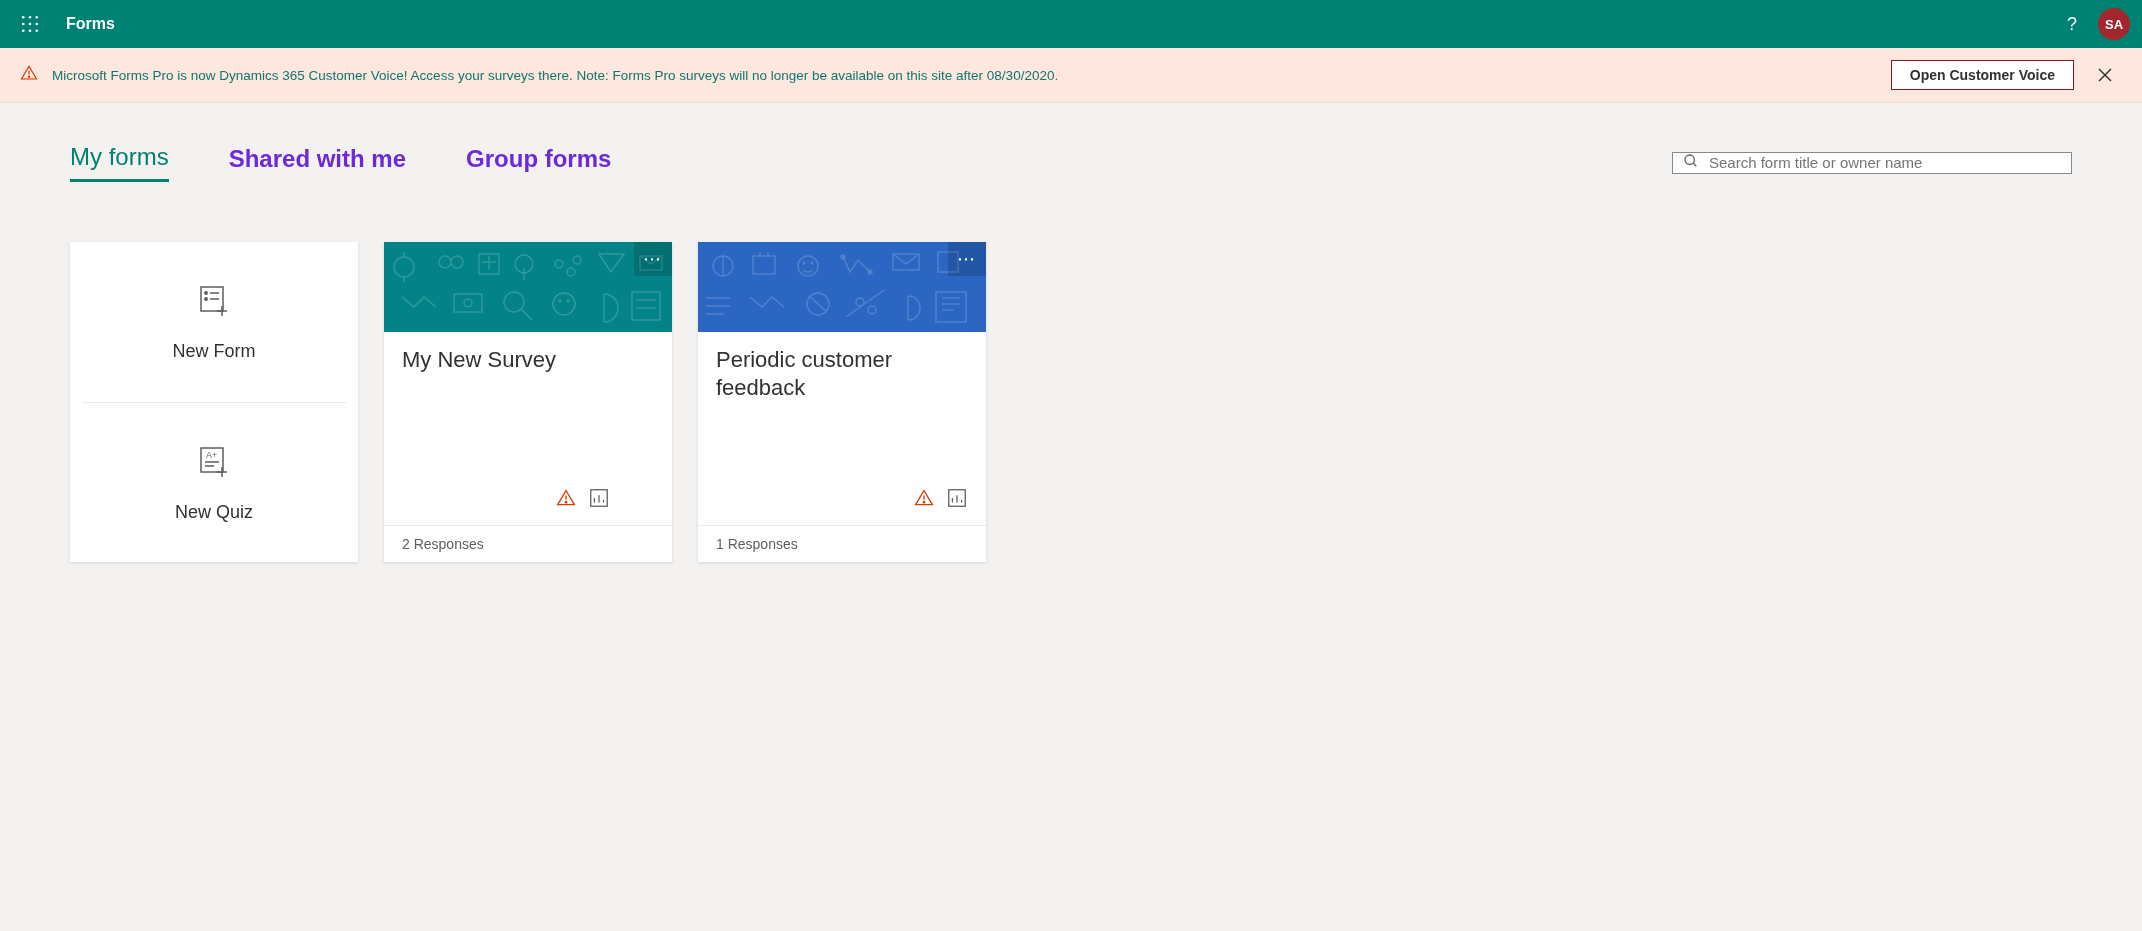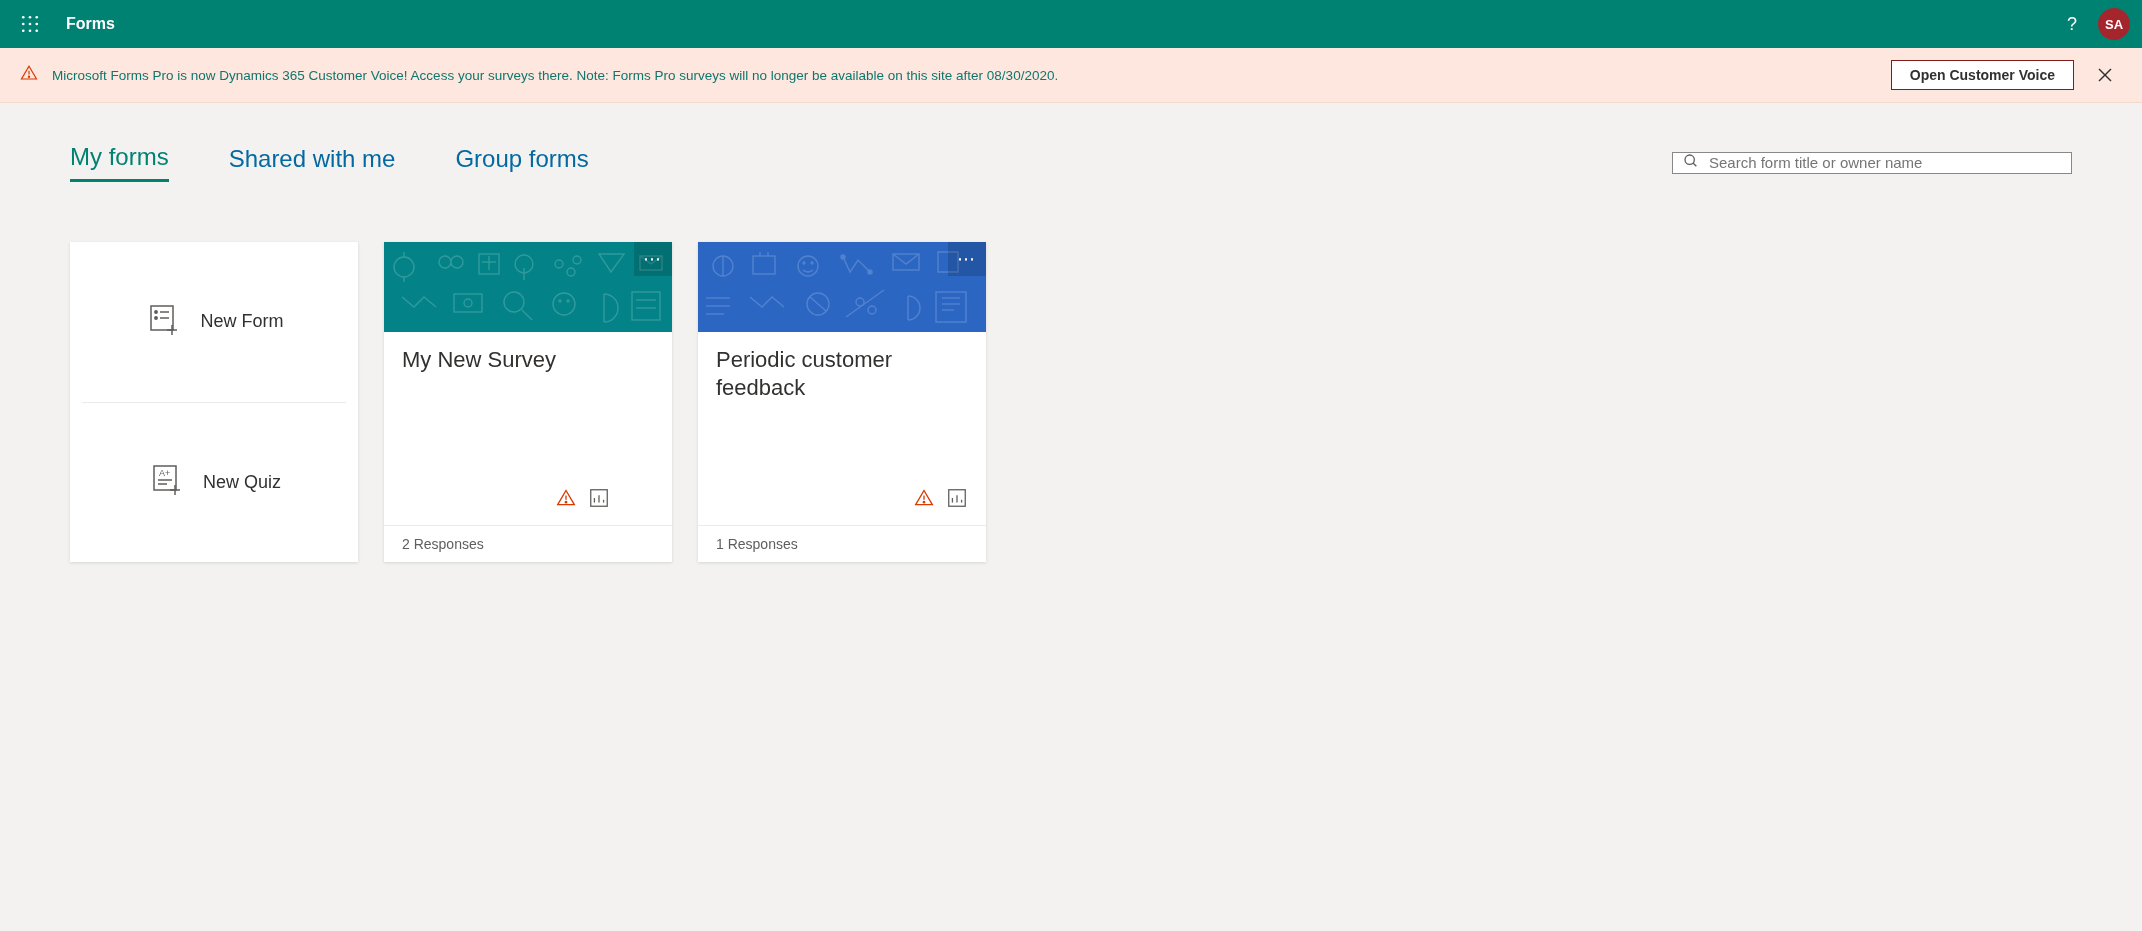--- a/index.html
+++ b/index.html
@@ -97,24 +97,24 @@
     background: #f3f2f1;
     min-height: 800px;
   }
   .tabs-row {
     display: flex;
     align-items: center;
     gap: 60px;
   }
   .tab {
     font-size: 24px;
-    color: #0369a1;
+    color: #6d28d9;
     padding-bottom: 8px;
     cursor: pointer;
-    font-weight: 400;
+    font-weight: 700;
   }
   .tab.active {
     color: #008272;
     border-bottom: 3px solid #008272;
     font-weight: 400;
   }
   .tabs-spacer { flex: 1; }
   .search-box {
     width: 400px;
     height: 22px;
@@ -151,20 +151,21 @@
     position: relative;
     cursor: pointer;
   }
   .new-card {
     background: #fff;
     justify-content: center;
   }
   .new-section {
     flex: 1;
     display: flex;
+    flex-direction: column;
     align-items: center;
     justify-content: center;
     gap: 16px;
     cursor: pointer;
   }
   .new-divider {
     border-top: 1px solid #edebe9;
     margin: 0 12px;
   }
   .new-section .label {

